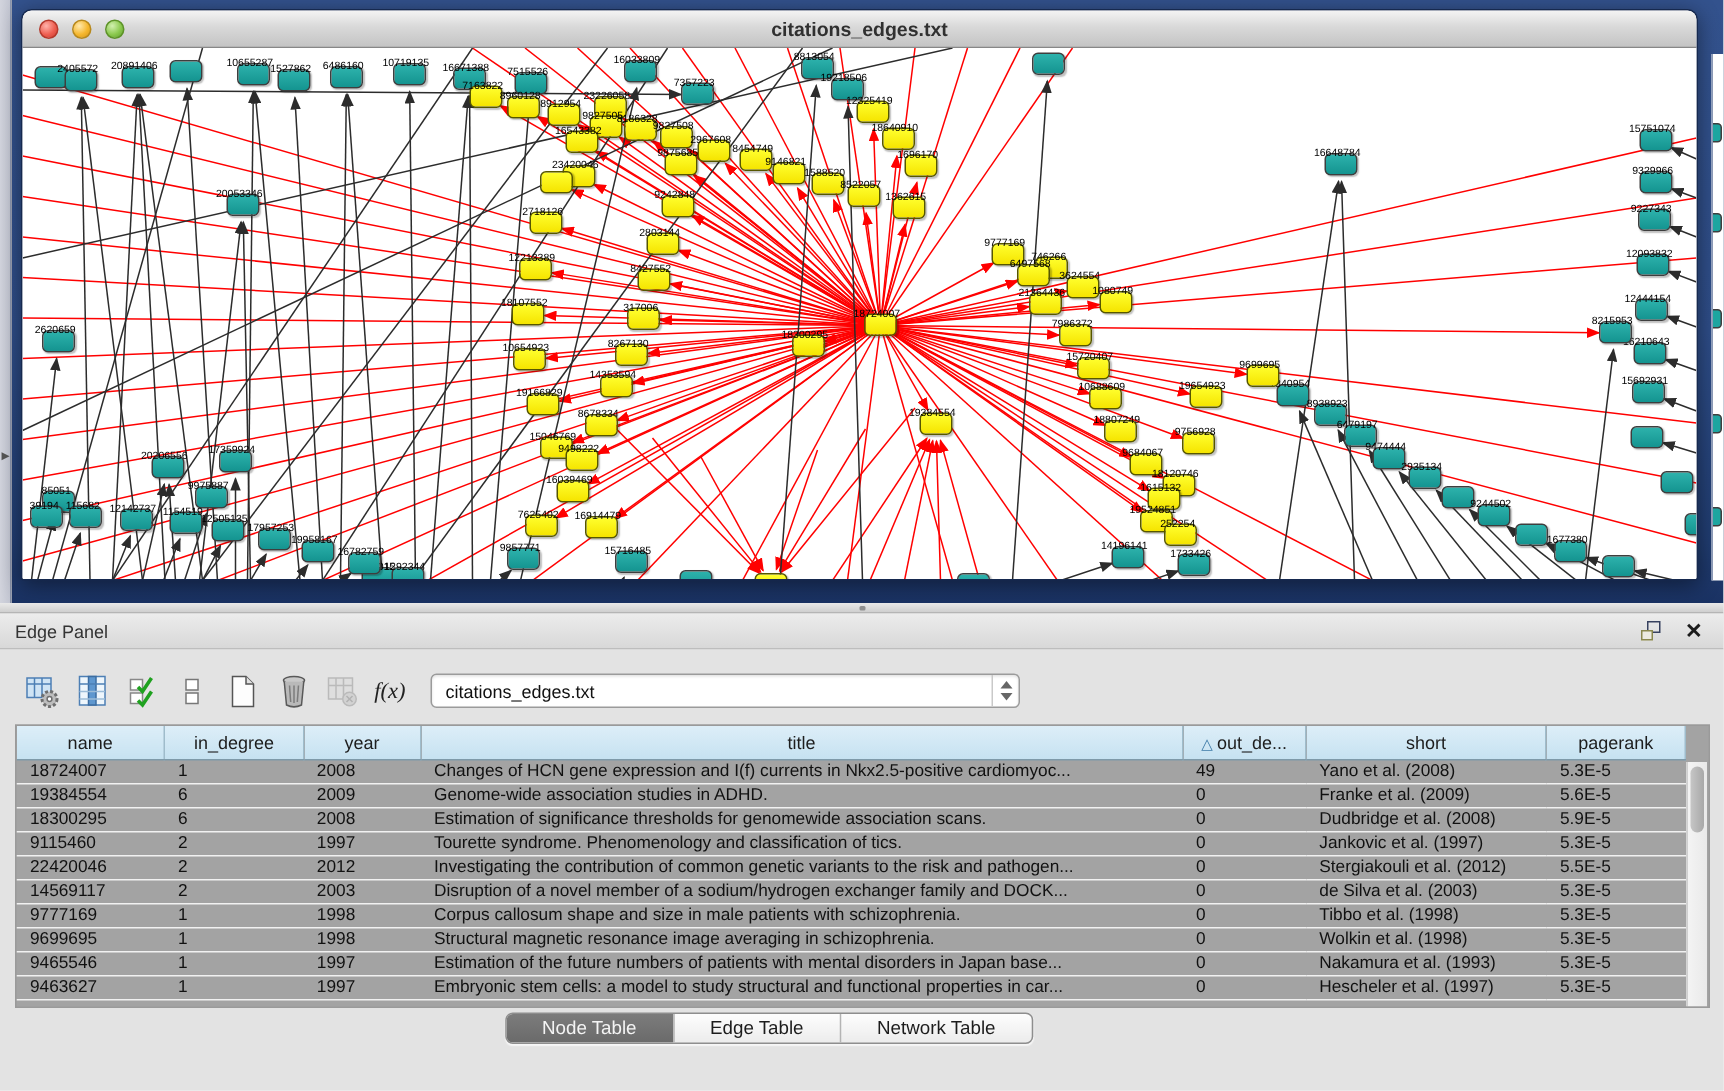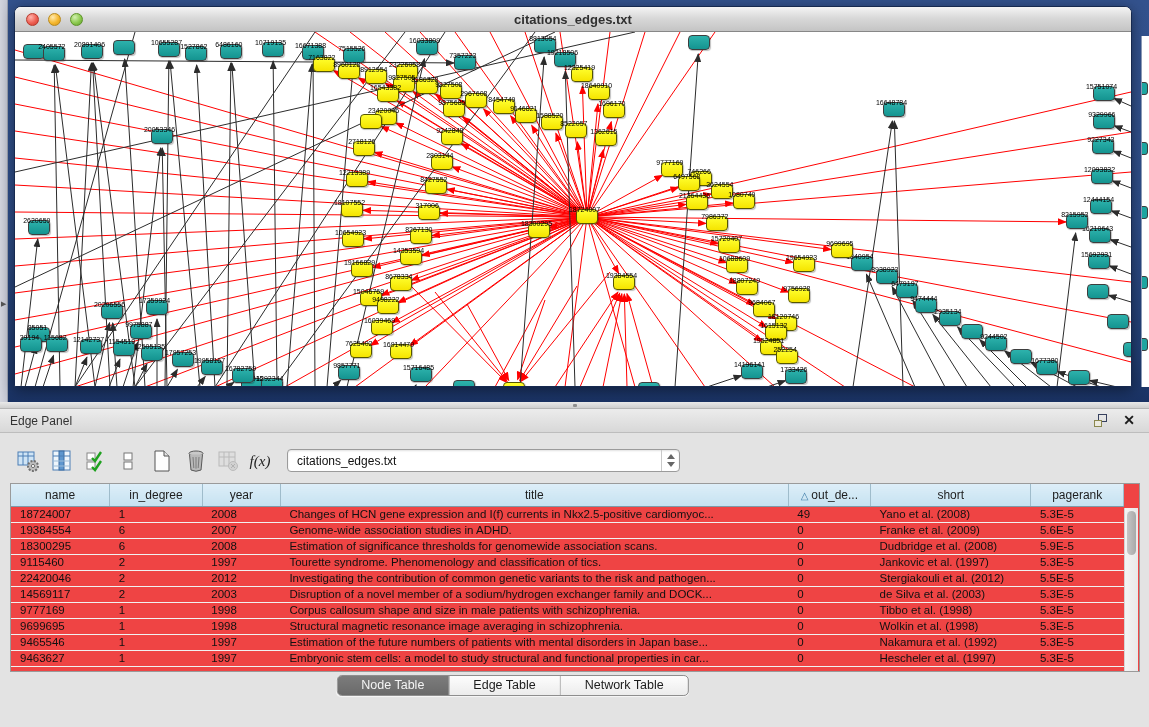--- a/index.html
+++ b/index.html
@@ -60,21 +60,21 @@
     border:1px solid #9b9b9b; border-radius:4px; box-shadow:inset 0 1px 2px rgba(0,0,0,.12); cursor:pointer; }
   #combo-value { position:absolute; left:9px; top:4px; font-size:12px; color:#111; }
   #combo-arrows { position:absolute; right:0; top:0; width:18px; height:21px; border-left:1px solid #c9c9c9; }
   #combo-arrows .up, #combo-arrows .dn { position:absolute; left:5px; width:0; height:0;
     border-left:4px solid transparent; border-right:4px solid transparent; }
   #combo-arrows .up { top:4px;  border-bottom:5px solid #666; }
   #combo-arrows .dn { bottom:4px; border-top:5px solid #666; }
 
   
   #table-wrap { position:absolute; left:10px; top:483px; width:1130px; height:189px;
-    background:#ef4444; border:1px solid #9a9a9a; overflow:hidden; }
+    background:#a3a3a3; border:1px solid #9a9a9a; overflow:hidden; }
   table { border-collapse:collapse; table-layout:fixed; width:1113px; }
   th { height:22px; font-size:12px; font-weight:normal; color:#1d1d1d; text-align:center;
     background:linear-gradient(180deg,#ddeef8,#c6e2f1);
     border-right:1px solid #9fbccb; border-bottom:1px solid #7e9aa9; cursor:pointer;
     overflow:hidden; white-space:nowrap; }
   th .sort-tri { color:#3f7ca8; font-size:10px; }
   td { height:16px; font-size:11.5px; color:#111; padding:0 4px 0 9px;
     white-space:nowrap; overflow:hidden; border-bottom:1px solid #f1f1f1; cursor:default; }
   #vscroll { position:absolute; right:1px; top:24px; width:14px; height:163px;
     background:linear-gradient(90deg,#f4f4f4,#e9e9e9); border-left:1px solid #d4d4d4; }
@@ -783,21 +783,21 @@
             <td>1</td>
             <td>2008</td>
             <td>Changes of HCN gene expression and I(f) currents in Nkx2.5-positive cardiomyoc...</td>
             <td>49</td>
             <td>Yano et al. (2008)</td>
             <td>5.3E-5</td>
           </tr>
           <tr>
             <td>19384554</td>
             <td>6</td>
-            <td>2007</td>
+            <td>2009</td>
             <td>Genome-wide association studies in ADHD.</td>
             <td>0</td>
             <td>Franke et al. (2009)</td>
             <td>5.6E-5</td>
           </tr>
           <tr>
             <td>18300295</td>
             <td>6</td>
             <td>2008</td>
             <td>Estimation of significance thresholds for genomewide association scans.</td>
@@ -849,21 +849,21 @@
             <td>0</td>
             <td>Wolkin et al. (1998)</td>
             <td>5.3E-5</td>
           </tr>
           <tr>
             <td>9465546</td>
             <td>1</td>
             <td>1997</td>
             <td>Estimation of the future numbers of patients with mental disorders in Japan base...</td>
             <td>0</td>
-            <td>Nakamura et al. (1992)</td>
+            <td>Nakamura et al. (1993)</td>
             <td>5.3E-5</td>
           </tr>
           <tr>
             <td>9463627</td>
             <td>1</td>
             <td>1997</td>
             <td>Embryonic stem cells: a model to study structural and functional properties in car...</td>
             <td>0</td>
             <td>Hescheler et al. (1997)</td>
             <td>5.3E-5</td>

